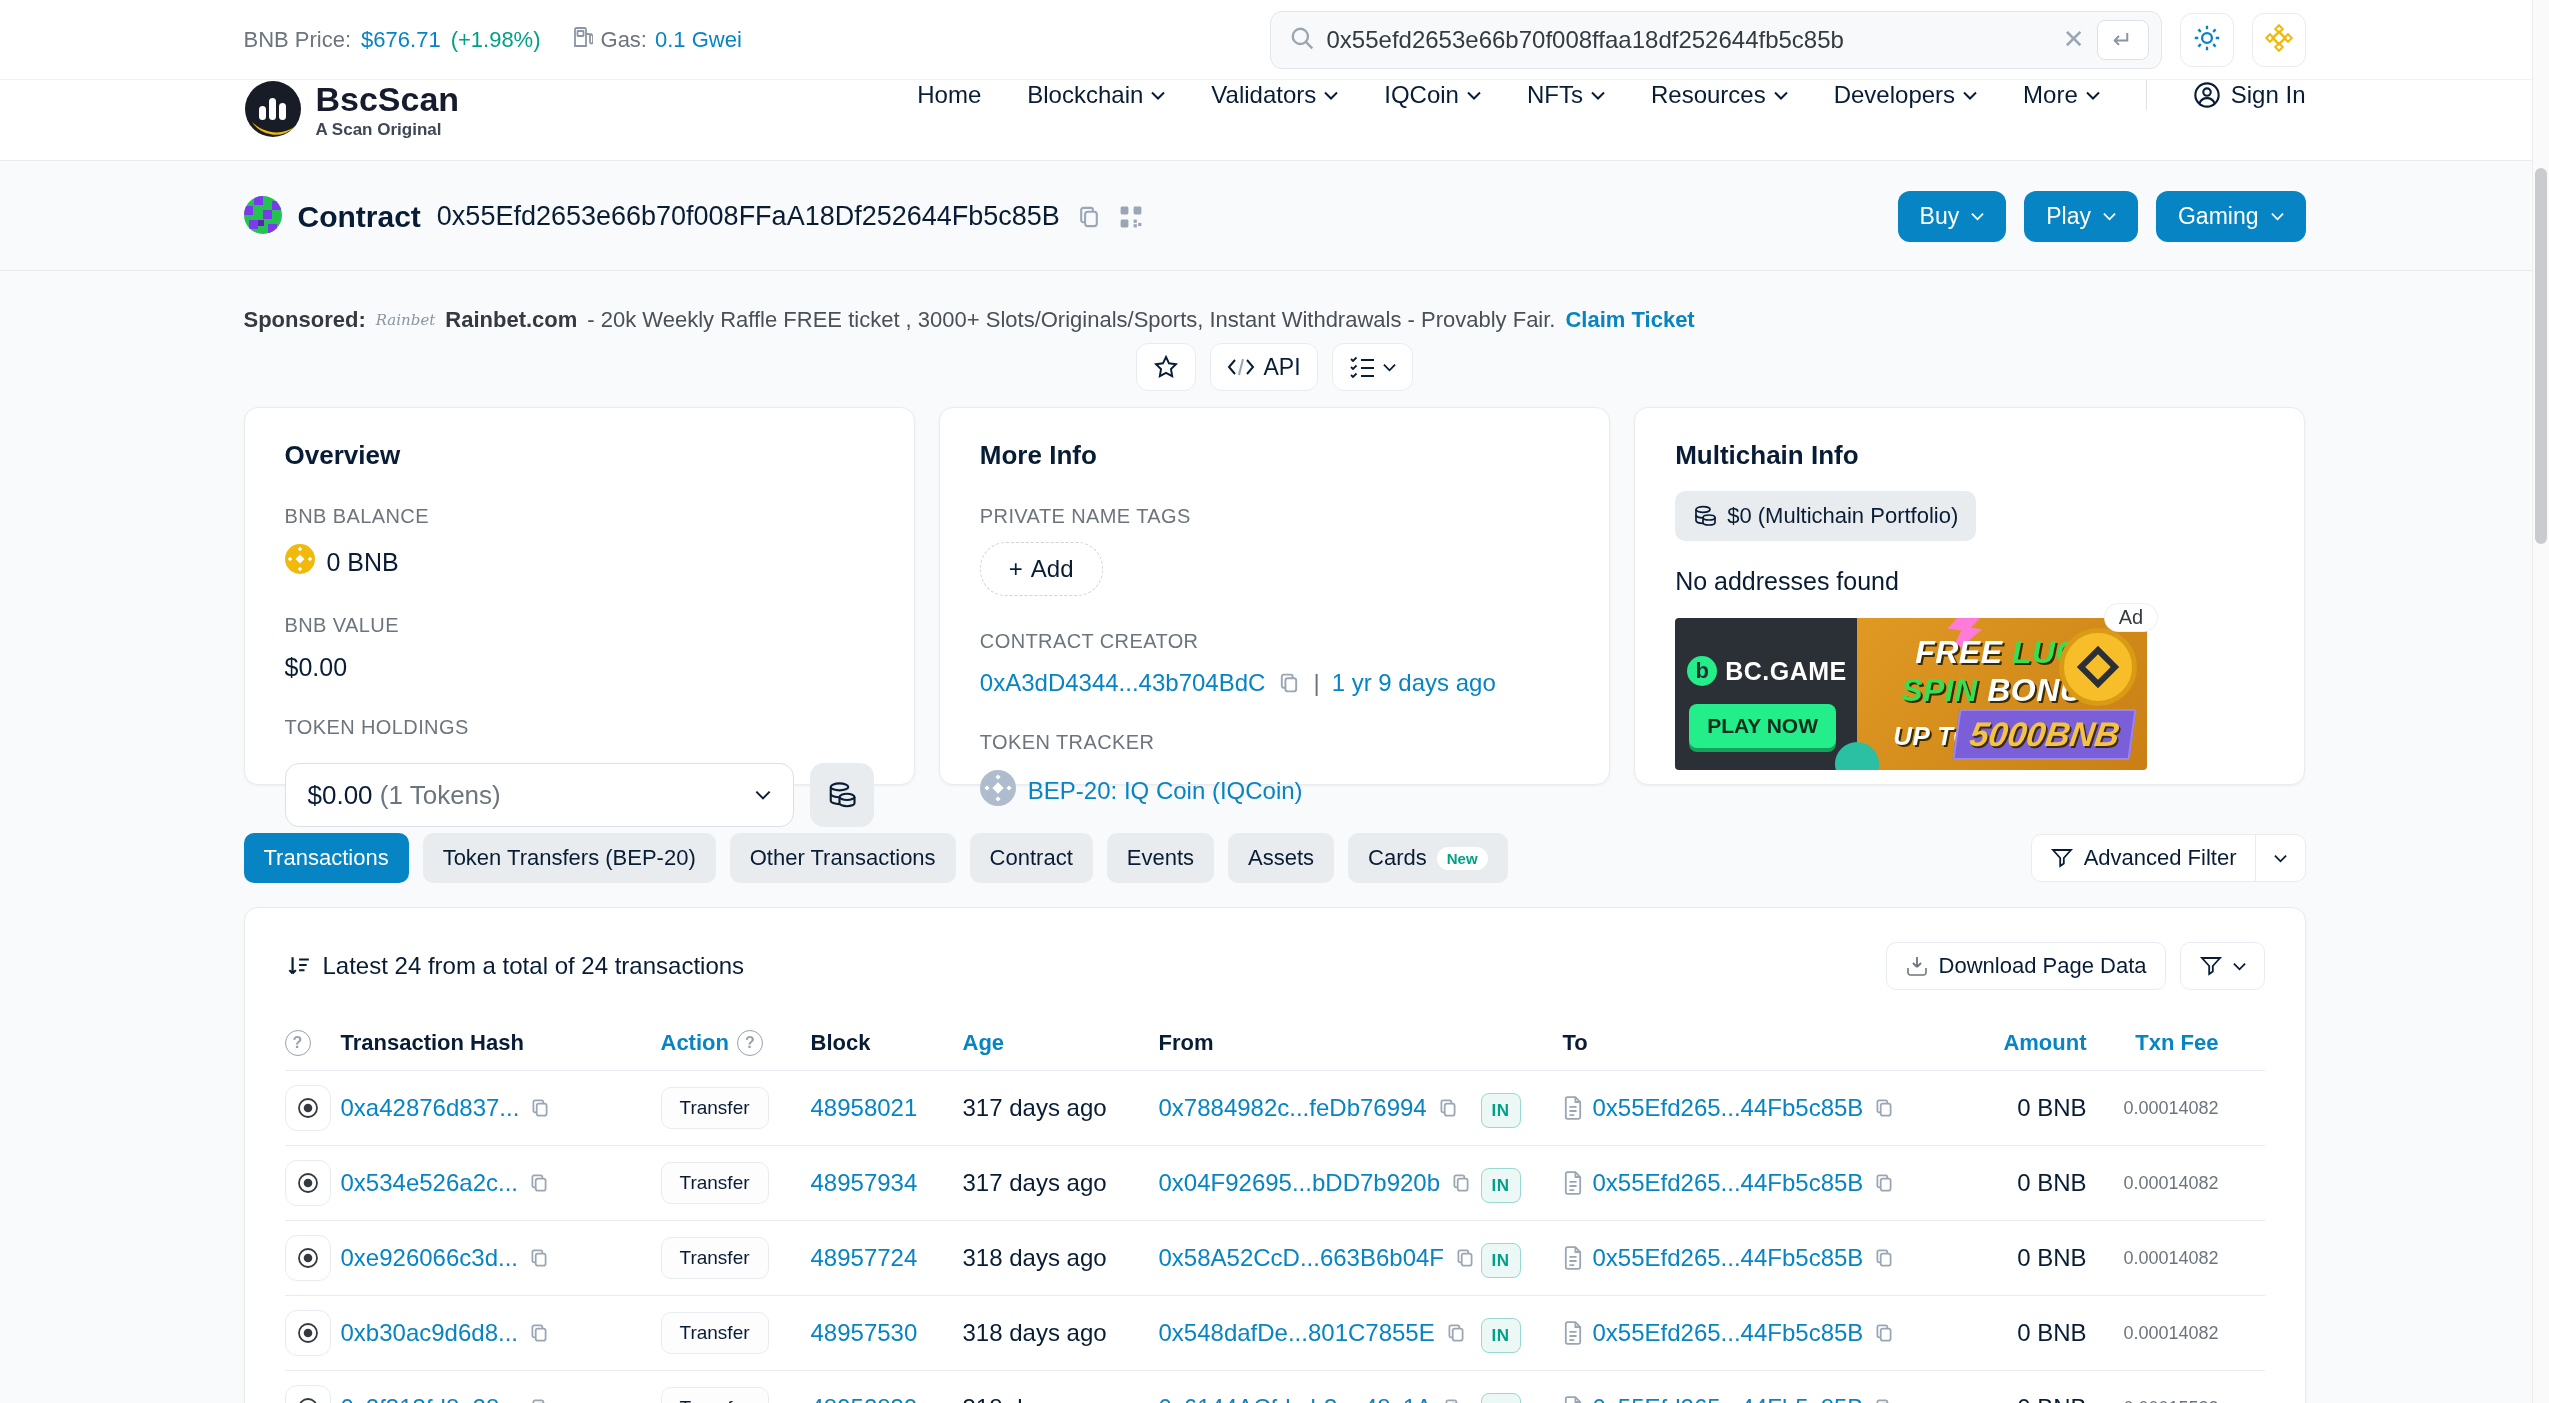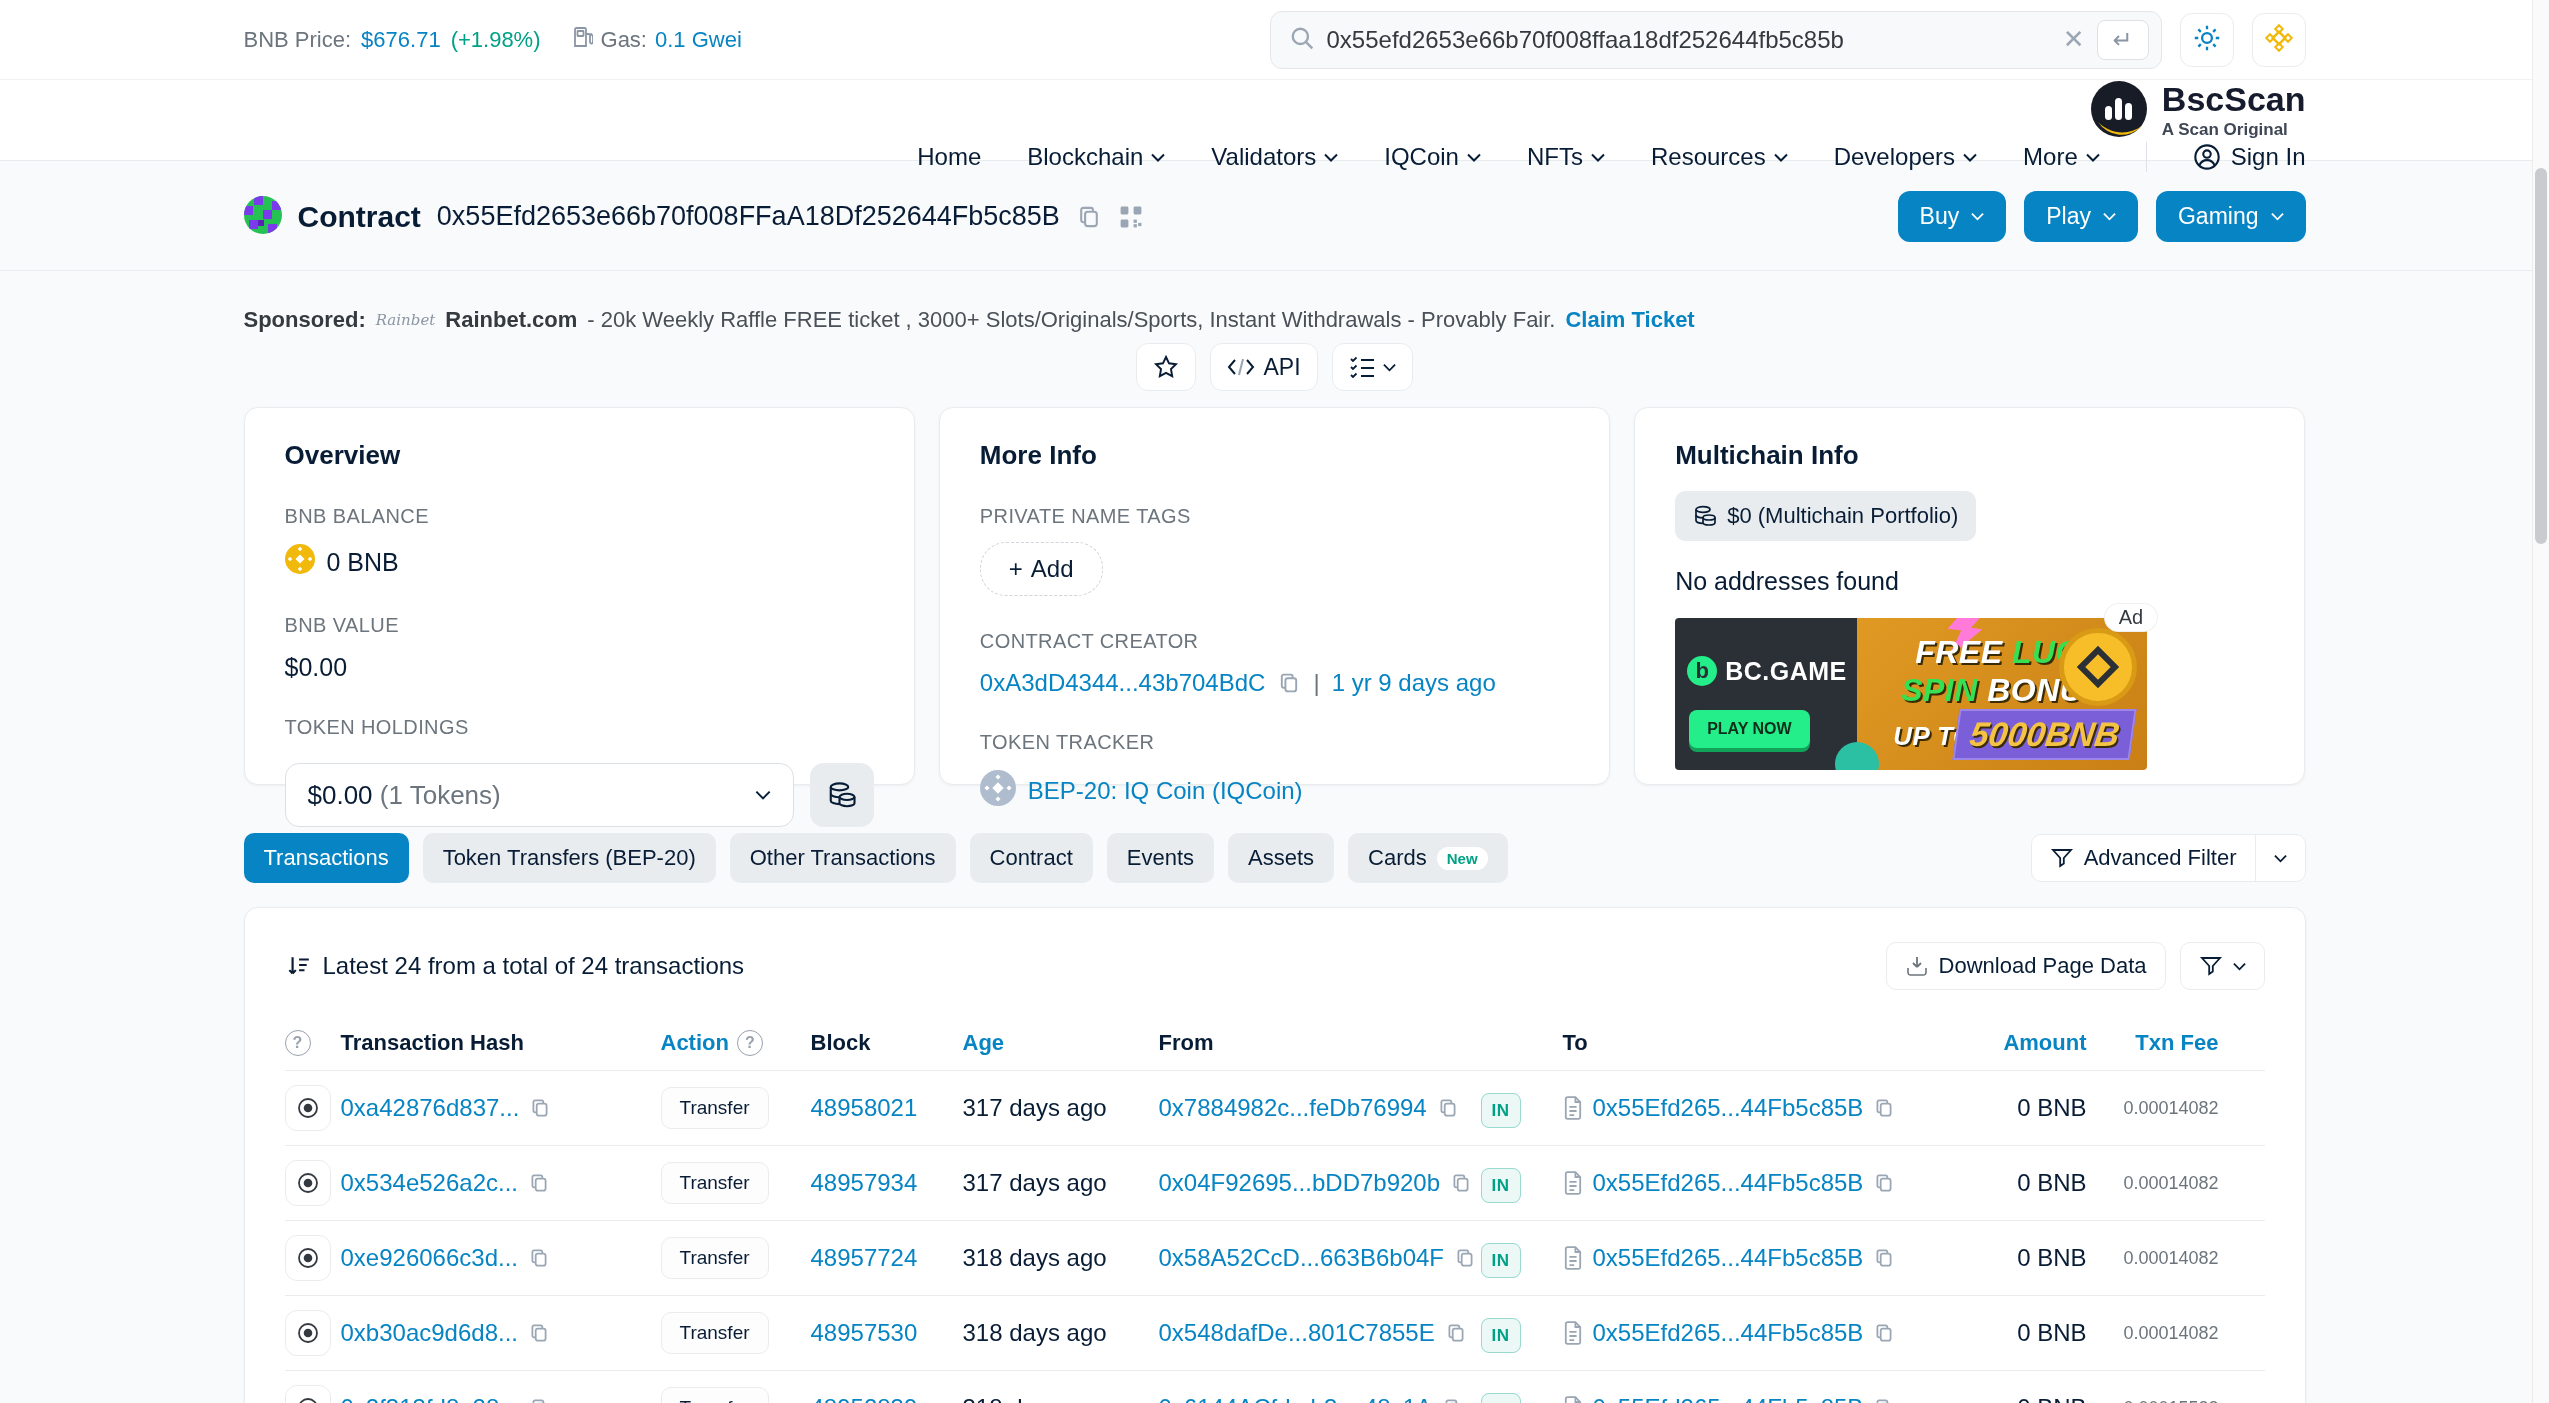--- a/index.html
+++ b/index.html
@@ -33,21 +33,21 @@
     width:52px; height:40px; background:#fff; border:1px solid #dee2e6; border-radius:8px;
     color:#8b96a5; font-size:24px; display:flex; align-items:center; justify-content:center; cursor:pointer;
   }
   .icon-btn {
     width:54px; height:54px; background:#fff; border:1px solid #e9ecef; border-radius:12px;
     display:flex; align-items:center; justify-content:center; cursor:pointer;
   }
 
   
   .nav { background:#fff; border-bottom:1px solid #e9ecef; height:81px; }
-  .nav-inner { display:flex; align-items:flex-end; justify-content:space-between; height:100%;flex-direction:column; }
+  .nav-inner { display:flex; align-items:flex-start; justify-content:space-between; height:100%; }
   .brand { display:flex; align-items:center; gap:14px; cursor:pointer; }
   .brand-text .brand-name { font-size:34px; font-weight:bold; color:#161c2d; line-height:1; }
   .brand-text .brand-tag { font-size:17px; font-weight:bold; color:#3f4654; margin-top:4px; }
   .nav-menu { display:flex; align-items:center; gap:46px; font-size:24px; }
   .nav-item { display:flex; align-items:center; gap:8px; color:#081d35; cursor:pointer; }
   .nav-divider { width:1px; height:30px; background:#dee2e6; }
   .signin { display:flex; align-items:center; gap:10px; color:#081d35; cursor:pointer; }
 
   
   .page-head { padding-top:30px; border-bottom:1px solid #e9ecef; }
@@ -113,21 +113,21 @@
     position:absolute; top:-14px; right:-10px; background:#fff; border-radius:14px;
     padding:2px 14px; font-size:20px; color:#343a40; z-index:3; box-shadow:0 0 0 1px #f0f0f0;
   }
   .banner { width:472px; height:152px; border-radius:4px; overflow:hidden; display:flex; position:relative; }
   .banner-left { width:182px; background:#2b2f36; position:relative; }
   .bl-brand { position:absolute; top:38px; left:12px; display:flex; align-items:center; gap:8px; }
   .bl-logo { width:30px; height:30px; border-radius:50%; background:#24ee89; color:#2b2f36; font-weight:bold; font-size:22px; display:flex; align-items:center; justify-content:center; }
   .bl-name { color:#fff; font-weight:bold; font-size:25px; letter-spacing:.5px; }
   .bl-cta {
     position:absolute; left:14px; bottom:22px; background:#24ee89; color:#0e2e1c;
-    border:none; border-radius:8px; font-size:16px; font-weight:bold; font-family:inherit;
+    border:none; border-radius:8px; font-size:21px; font-weight:bold; font-family:inherit;
     padding:10px 18px; cursor:pointer; box-shadow:0 4px 0 #12a35a;
   }
   .bl-dot { position:absolute; right:-22px; bottom:-16px; width:44px; height:44px; border-radius:50%; background:#2bbFa3; z-index:2; }
   .banner-right { flex:1; background:linear-gradient(135deg,#e09a23,#c97f15); position:relative; overflow:hidden; }
   .lightning {
     position:absolute; left:86px; top:-18px; width:46px; height:60px; background:#ff7ad9;
     clip-path:polygon(55% 0,100% 0,60% 45%,85% 45%,20% 100%,40% 52%,10% 52%); transform:rotate(8deg);
   }
   .ban-line { position:absolute; font-weight:bold; font-style:italic; white-space:nowrap;
     text-shadow:2px 2px 0 #3a2b05; letter-spacing:.5px; }

